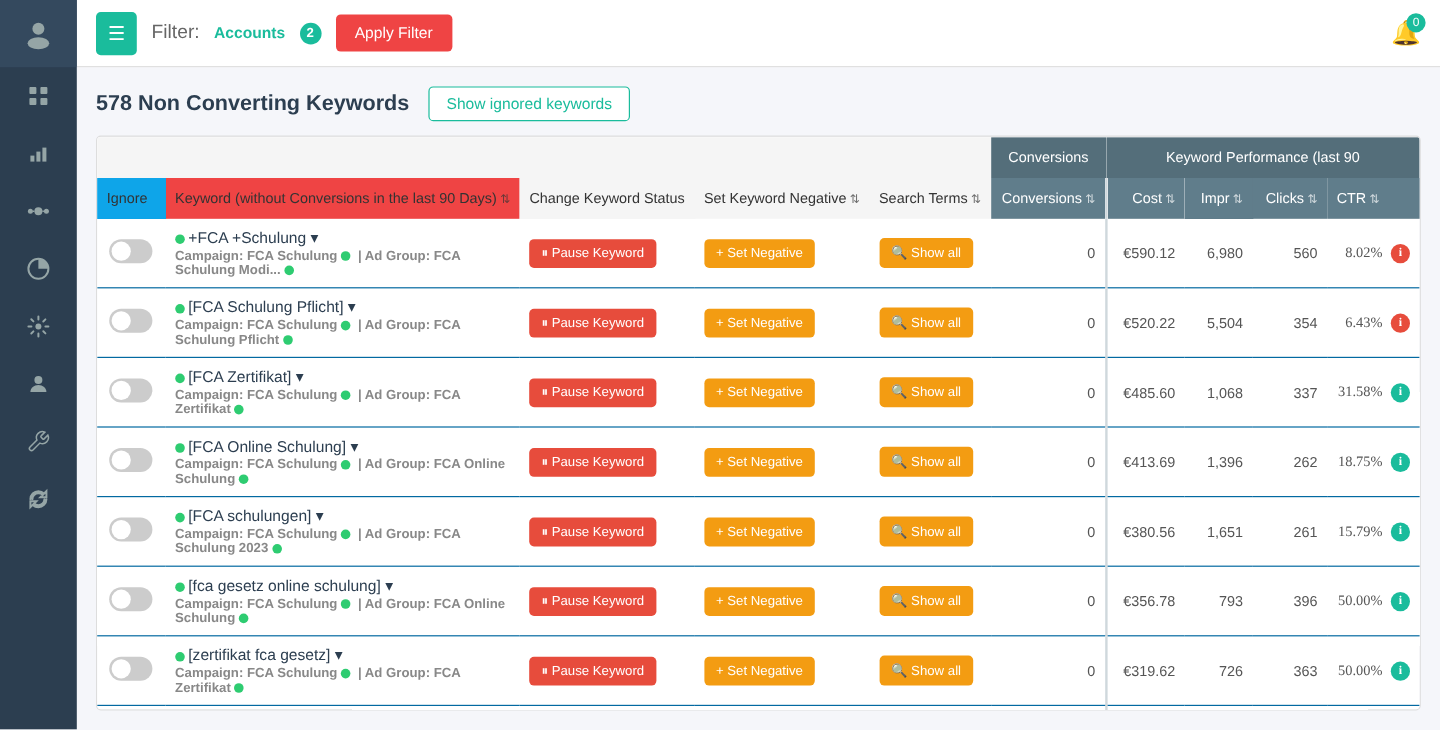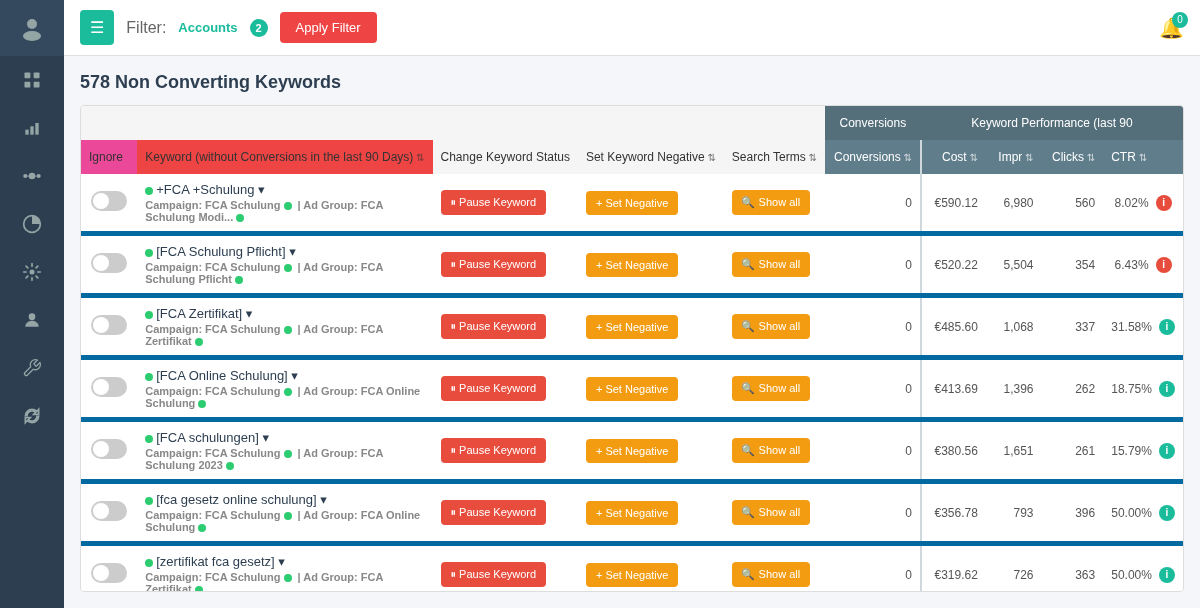--- a/index.html
+++ b/index.html
@@ -187,21 +187,21 @@
       text-align: center;
     }
 
     th.sort-icon::after {
       content: ' ⇅';
       font-size: 10px;
       opacity: 0.7;
     }
 
     tbody tr {
-      border-bottom: 5px solid #0369a1;
+      border-bottom: 1px solid #0369a1;
     }
 
     td {
       padding: 8px 8px;
       vertical-align: middle;
       font-size: 12px;
       color: #333;
     }
 
     .keyword-name {
@@ -305,22 +305,23 @@
       margin-left: 3px;
     }
     .info-red { background: #e74c3c; color: white; }
     .info-teal { background: #1abc9c; color: white; }
 
     .col-group-border { border-left: 2px solid #cfd8dc; }
 
     .ctr-cell {
       display: flex;
       align-items: center;
-      justify-content: center;
+      justify-content: flex-end;
       gap: 4px;
+      font-family: Liberation Serif, serif;
     }
 
     
     .header-row-1 th { background: #546e7a; }
     .header-row-2 th { background: #607d8b; }
 
     th.left-cols { background: #f5f5f5; color: #333; }
   </style>
 </head>
 <body>
@@ -398,32 +399,33 @@
     <div class="topbar-spacer"></div>
     <button class="notification-btn">
       🔔
       <span class="notif-badge">0</span>
     </button>
   </div>
 
   <div class="page-content">
     <div class="page-header">
       <span class="page-title">578 Non Converting Keywords</span>
+      <button class="show-ignored-btn">Show ignored keywords</button>
     </div>
 
     <div class="table-wrapper">
       <table>
         <thead>
           <tr class="header-row-1">
             <th colspan="5" class="left-cols" style="background:#f5f5f5; color:#333;"></th>
             <th colspan="1" class="conversions-header" style="text-align:center;">Conversions</th>
             <th colspan="4" class="kp-header" style="text-align:center; background:#546e7a;">Keyword Performance (last 90</th>
           </tr>
           <tr class="header-row-2">
-            <th style="background:#ec4899; color:#333; width:70px;margin-left:48px;">Ignore</th>
+            <th style="background:#0ea5e9; color:#333; width:70px;margin-left:48px;">Ignore</th>
             <th class="sort-icon" style="background:#ef4444; color:#333; min-width:260px;">Keyword (without Conversions in the last 90 Days)</th>
             <th style="background:#f5f5f5; color:#333; width:130px;">Change Keyword Status</th>
             <th class="sort-icon" style="background:#f5f5f5; color:#333; width:120px;">Set Keyword Negative</th>
             <th class="sort-icon" style="background:#f5f5f5; color:#333; width:100px;">Search Terms</th>
             <th class="sort-icon" style="text-align:right; width:100px;">Conversions</th>
             <th style="text-align:right; width:80px;" class="col-group-border sort-icon">Cost</th>
             <th style="text-align:right; width:70px;" class="sort-icon">Impr</th>
             <th style="text-align:right; width:70px;" class="sort-icon">Clicks</th>
             <th style="width:80px;" class="sort-icon">CTR</th>
           </tr>

